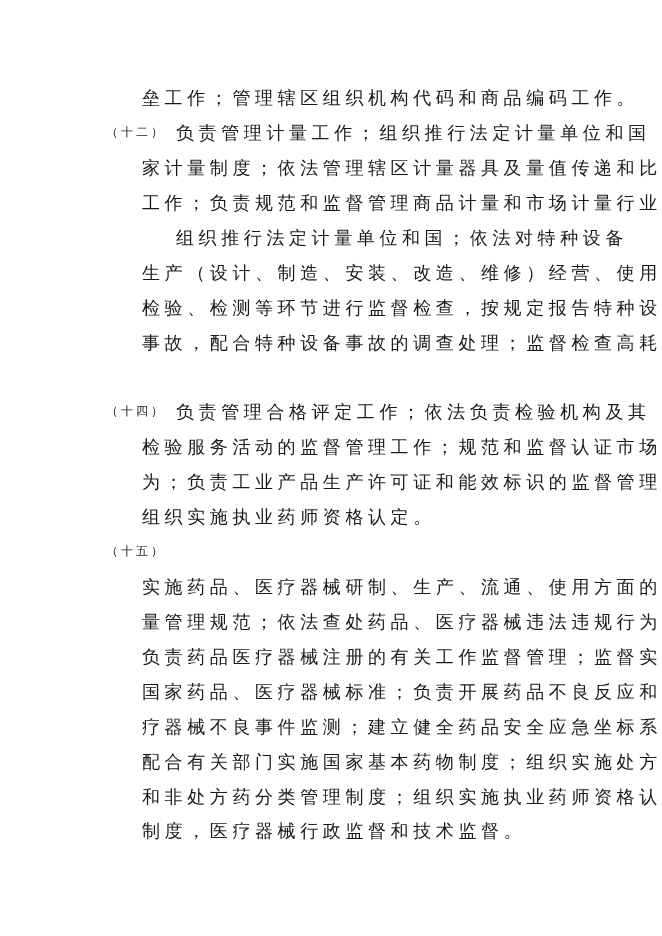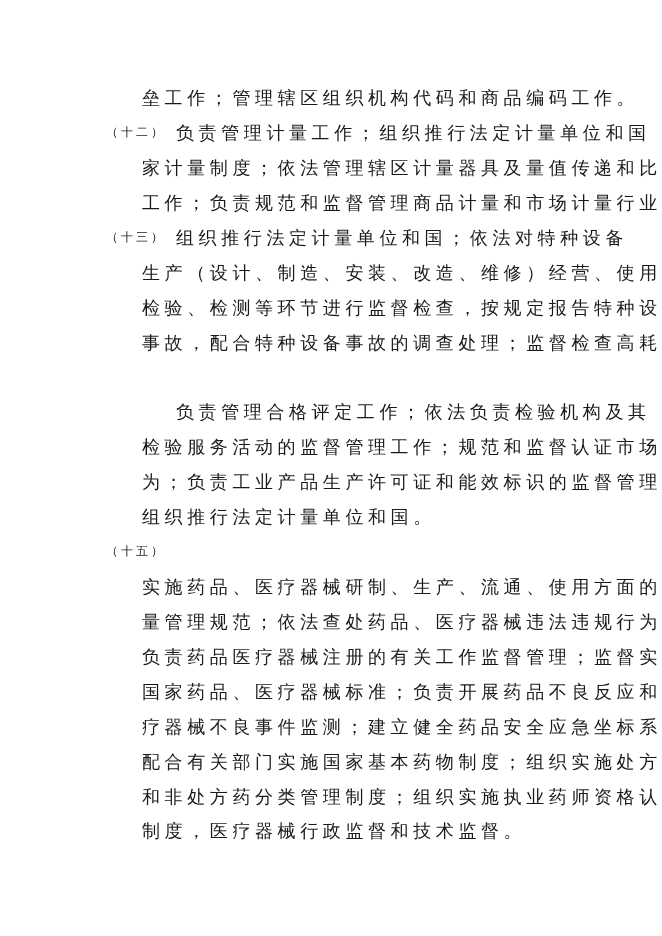--- a/index.html
+++ b/index.html
@@ -16,30 +16,30 @@
 <body>
 
 <div class="page">
   <div class="line" style="top:80px">垒工作；管理辖区组织机构代码和商品编码工作。</div>
 
   <div class="num" style="top:115px">（十二）</div>
   <div class="line first" style="top:115px">负责管理计量工作；组织推行法定计量单位和国</div>
   <div class="line" style="top:150px">家计量制度；依法管理辖区计量器具及量值传递和比对</div>
   <div class="line" style="top:185px">工作；负责规范和监督管理商品计量和市场计量行业。</div>
 
-  <div class="num" style="top:220px">（十三）</div>
   <div class="line first" style="top:220px">组织推行法定计量单位和国；依法对特种设备</div>
   <div class="line" style="top:255px">生产（设计、制造、安装、改造、维修）经营、使用、</div>
   <div class="line" style="top:290px">检验、检测等环节进行监督检查，按规定报告特种设备</div>
   <div class="line" style="top:325px">事故，配合特种设备事故的调查处理；监督检查高耗能</div>
 
+  <div class="num" style="top:394px">（十四）</div>
   <div class="line first" style="top:394px">负责管理合格评定工作；依法负责检验机构及其</div>
   <div class="line" style="top:429px">检验服务活动的监督管理工作；规范和监督认证市场行</div>
   <div class="line" style="top:464px">为；负责工业产品生产许可证和能效标识的监督管理，</div>
-  <div class="line" style="top:499px">组织推行法定计量单位和国。</div>
+  <div class="line" style="top:499px">组织实施执业药师资格认定。</div>
 
   <div class="num" style="top:534px">（十五）</div>
   <div class="line" style="top:569px">实施药品、医疗器械研制、生产、流通、使用方面的质</div>
   <div class="line" style="top:604px">量管理规范；依法查处药品、医疗器械违法违规行为；</div>
   <div class="line" style="top:639px">负责药品医疗器械注册的有关工作监督管理；监督实施</div>
   <div class="line" style="top:674px">国家药品、医疗器械标准；负责开展药品不良反应和医</div>
   <div class="line" style="top:709px">疗器械不良事件监测；建立健全药品安全应急坐标系；</div>
   <div class="line" style="top:744px">配合有关部门实施国家基本药物制度；组织实施处方药</div>
   <div class="line" style="top:779px">和非处方药分类管理制度；组织实施执业药师资格认定</div>
   <div class="line" style="top:813px">制度，医疗器械行政监督和技术监督。</div>

